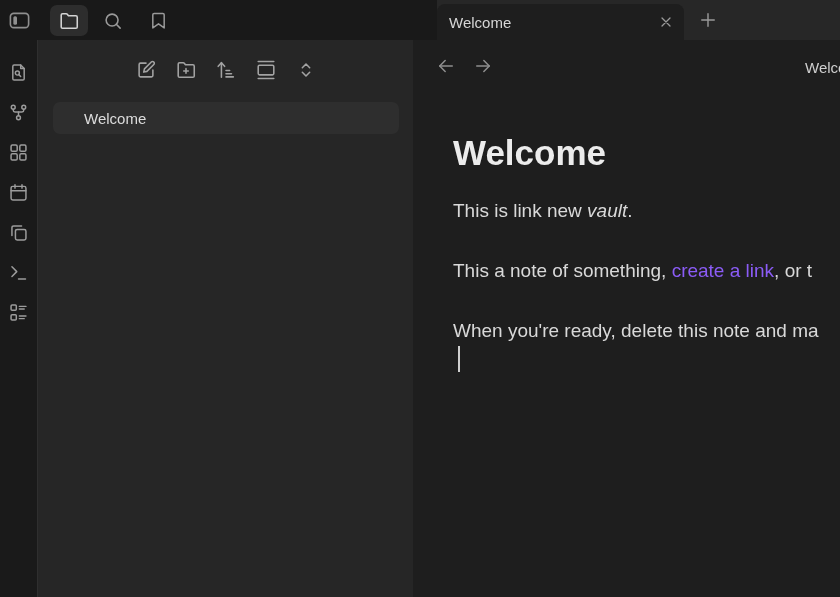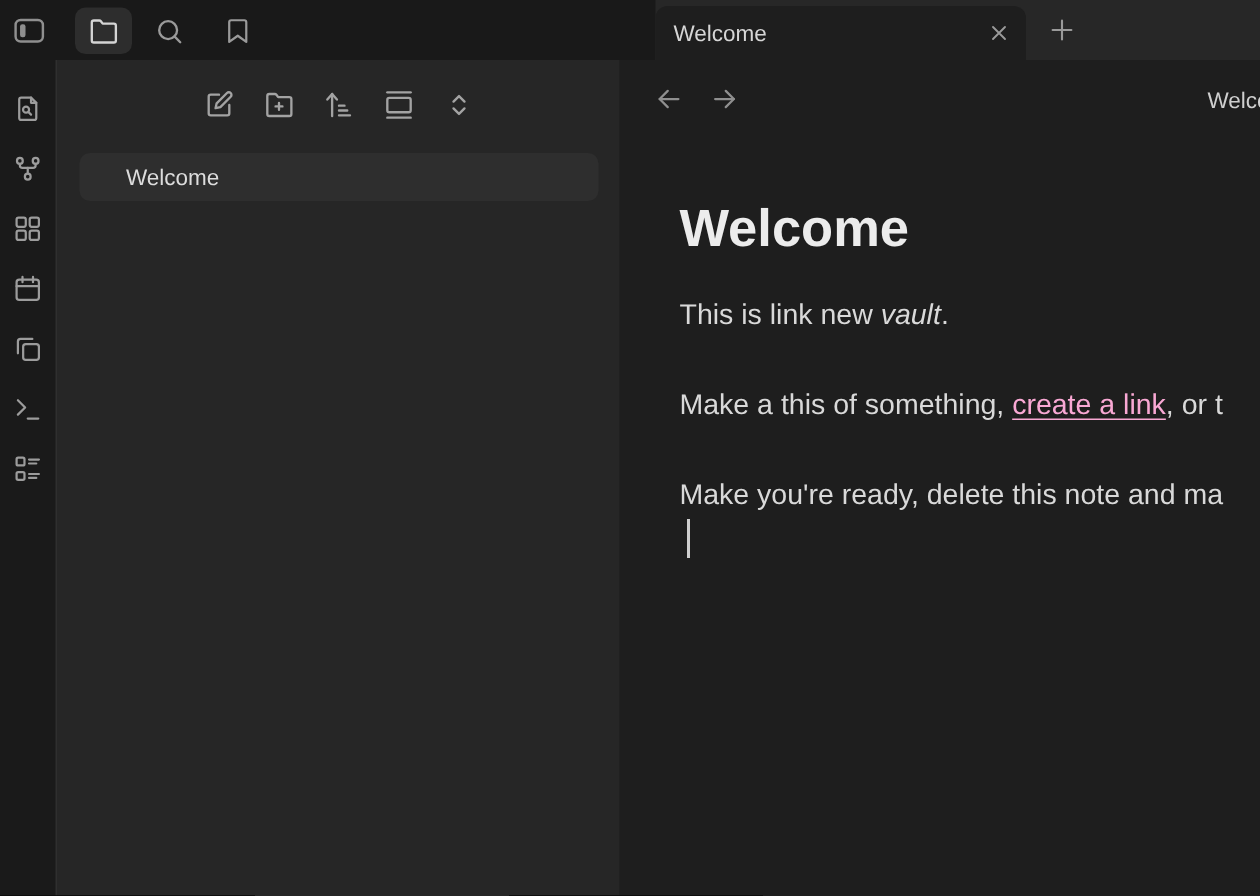--- a/index.html
+++ b/index.html
@@ -65,21 +65,21 @@
   }
   .note p {
     position:absolute; left:0;
     font-size:19px; line-height:27px; color:#d9d9d9; white-space:nowrap;
   }
   .p1 { top:157px; }
   .p2 { top:217px; }
   .p3 { top:277px; }
   .note .em { font-style:italic;text-align:right; }
   .note a {
-    color:#f9a8d4; text-decoration:underline; text-underline-offset:3px; cursor:pointer;
+    color:#8b5cf6; text-underline-offset:3px; cursor:pointer;
   }
   .caret {
     position:absolute; left:45px; top:306px; width:1.6px; height:26px; background:#cfcfcf;
   }
   svg { display:block; }
 </style>
 </head>
 <body>
 
 <div class="window">
@@ -269,19 +269,19 @@
               <path d="m13 5.5 6.5 6.5L13 18.5"></path>
           </svg>
         </span>
       </button>
     </div>
     <span class="view-title">Welcome</span>
 
     <div class="note">
       <h1>Welcome</h1>
       <p class="p1"><span>This is link new </span><span class="em">vault</span><span>.</span></p>
-      <p class="p2"><span>Make a this of something, </span><a>create a link</a><span>, or t</span></p>
-      <p class="p3">Make you're ready, delete this note and ma</p>
+      <p class="p2"><span>This a note of something, </span><a>create a link</a><span>, or t</span></p>
+      <p class="p3">When you're ready, delete this note and ma</p>
     </div>
     <div class="caret"></div>
   </div>
 
 </div>
 
 </body></html>

